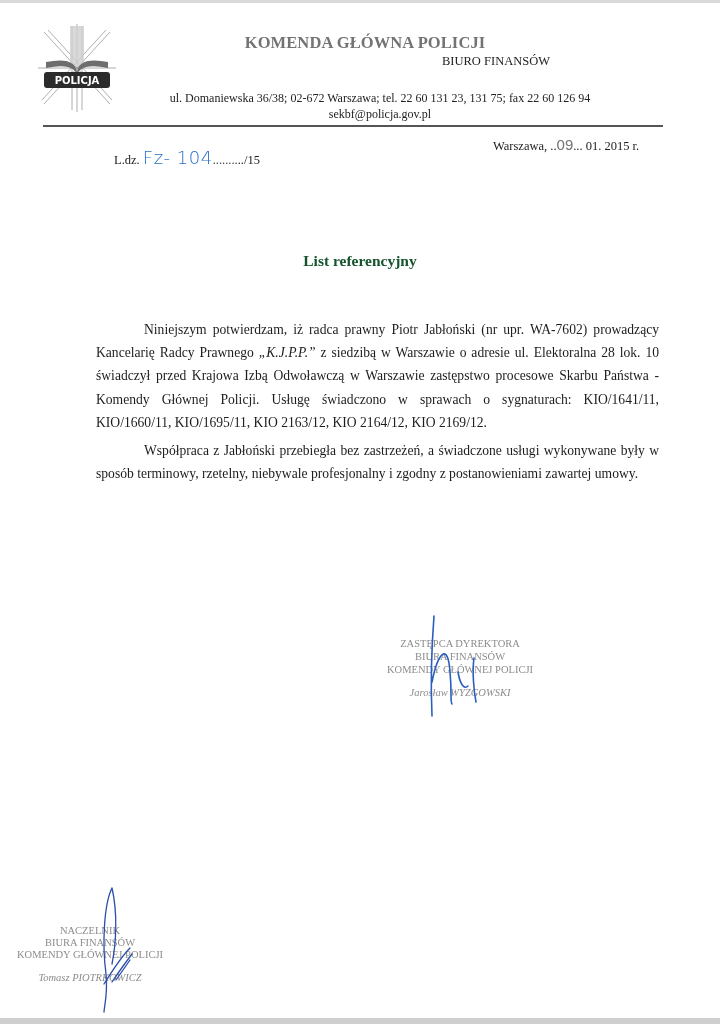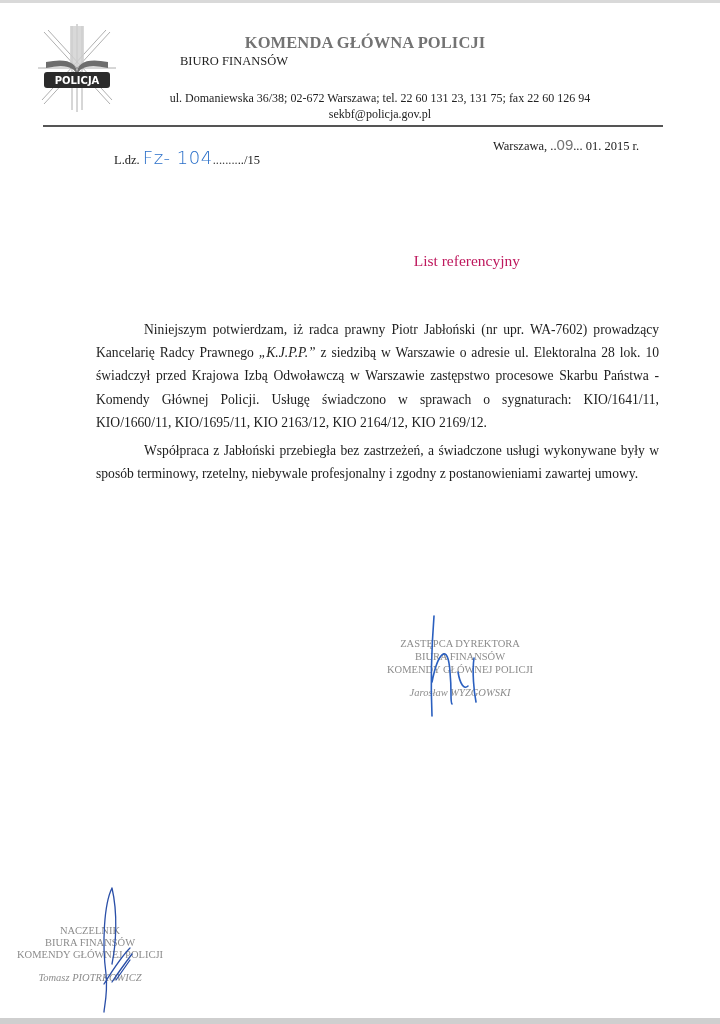--- a/index.html
+++ b/index.html
@@ -13,21 +13,21 @@
     .topbar { position: absolute; left: 0; top: 0; width: 720px; height: 3px; background: #d9d9d9; }
     .bottombar { position: absolute; left: 0; top: 1018px; width: 720px; height: 6px; background: #cfcfcf; }
 
     .logo { position: absolute; left: 36px; top: 22px; width: 82px; height: 92px; }
 
     .org-name {
       position: absolute; left: 180px; top: 33px; width: 370px; text-align: center;
       font-weight: bold; font-size: 16.5px; letter-spacing: 0.1px; color: #737373;
     }
     .dept-name {
-      position: absolute; left: 180px; top: 54px; width: 370px; text-align: left;
+      position: absolute; left: 180px; top: 54px; width: 370px; text-align: right;
       font-size: 12.5px; color: #222;
     }
     .address-line {
       position: absolute; left: 120px; top: 91px; width: 520px; text-align: center;
       font-size: 12px; color: #222; white-space: nowrap;
     }
     .email-line {
       position: absolute; left: 120px; top: 107px; width: 520px; text-align: center;
       font-size: 12px; color: #222;
     }
@@ -38,22 +38,22 @@
     }
     .hand { font-family: "DejaVu Sans", sans-serif; color: #2a6fc9; font-size: 18px; font-weight: 300; letter-spacing: 0.5px; }
     .dots { color: #444; }
 
     .place-date {
       position: absolute; left: 493px; top: 136px; font-size: 12.5px; color: #222; white-space: nowrap;
     }
     .hand-small { font-family: Liberation Sans, sans-serif; color: #737373; font-size: 15px; }
 
     .doc-title {
-      position: absolute; left: 200px; top: 252px; width: 320px; text-align: right;
-      font-weight: normal; font-size: 15.5px; color: #be185d;
+      position: absolute; left: 200px; top: 252px; width: 320px; text-align: center;
+      font-weight: bold; font-size: 15.5px; color: #14532d;
     }
 
     .body-text {
       position: absolute; left: 96px; top: 318px; width: 563px;
       font-size: 13.6px; line-height: 23.2px; text-align: justify; color: #1c1c1c;
     }
     .body-text p { margin: 0 0 5px 0; text-indent: 48px; }
     .italic { font-style: italic; }
 
     .sig-block-1 {

